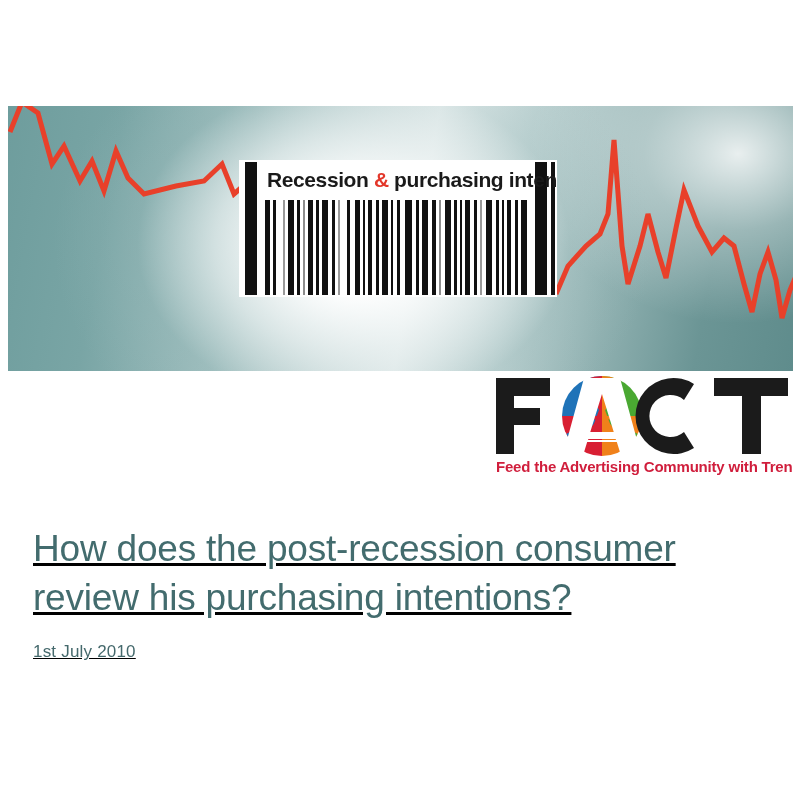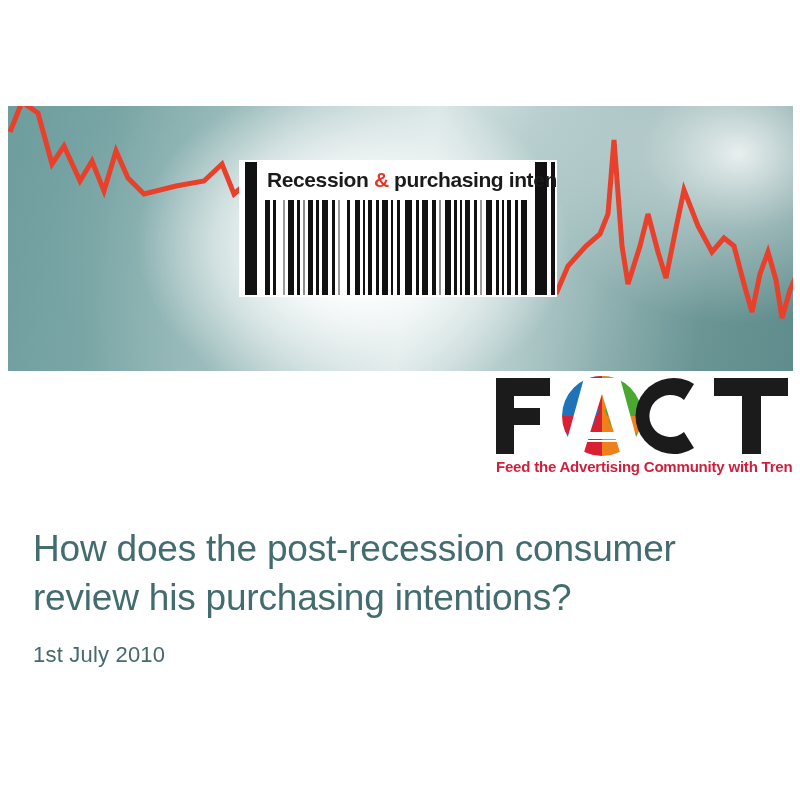--- a/index.html
+++ b/index.html
@@ -63,33 +63,34 @@
     height: 105px;
   }
   #fact-logo-svg { display: block; }
 
   
   #title-block {
     position: absolute;
     left: 33px;
     top: 524px;
     width: 720px;
+    text-decoration: underline;
   }
   #slide-title {
     color: #436c6e;
     font-size: 37px;
     line-height: 1.33;
     font-weight: 400;
     letter-spacing: -0.2px;
     margin: 0;
     white-space: pre-line;
   }
   #slide-date {
     color: #45696c;
-    font-size: 22px;
+    font-size: 17px;
     font-weight: 400;
     letter-spacing: 0.2px;
     margin: 20px 0 0 0;
   }
 </style>
 </head>
 <body>
 
 <div id="slide">
 

